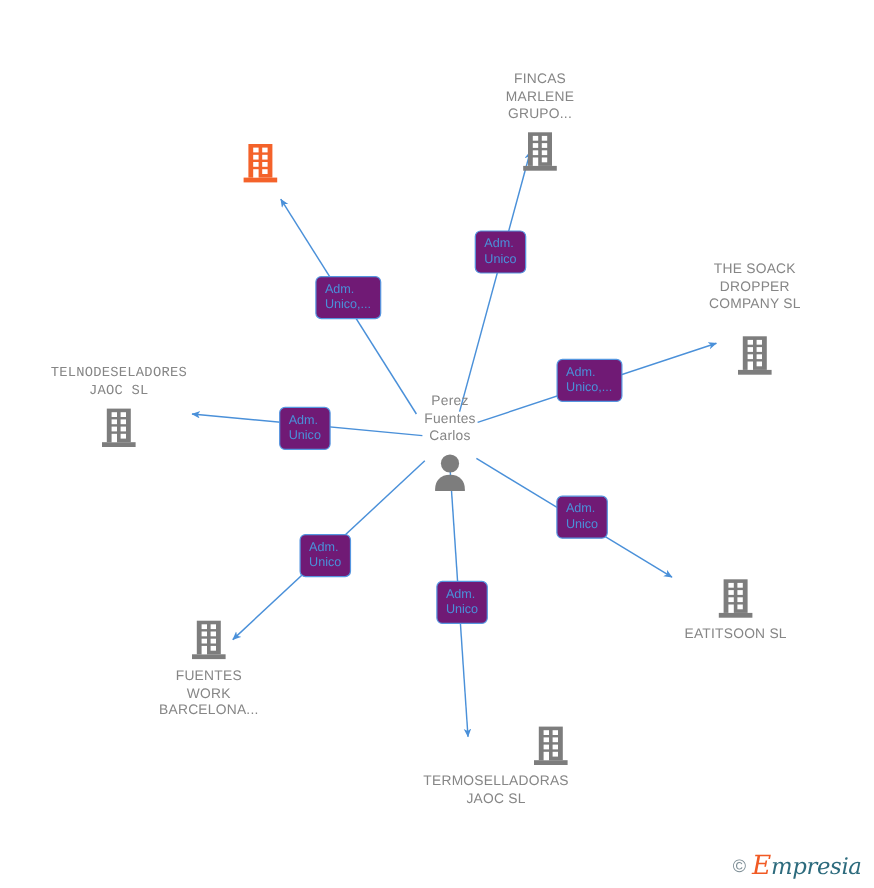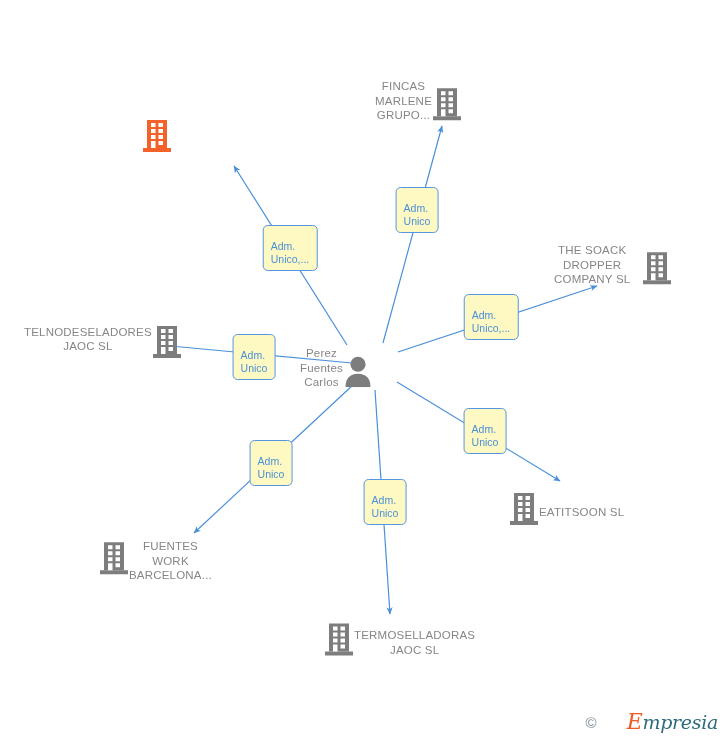--- a/index.html
+++ b/index.html
@@ -22,20 +22,21 @@
     position: absolute;
     left: 0;
     top: 0;
     width: 728px;
     height: 740px;
   }
   .node {
     position: absolute;
     transform: translate(-50%, -50%);
     display: flex;
+    flex-direction: column;
     align-items: center;
     width: 150px;
     cursor: pointer;
   }
   .node-label {
     font-size: 11.5px;
     line-height: 14.5px;
     color: #868686;
     text-align: center;
     letter-spacing: 0.2px;
@@ -49,27 +50,27 @@
   .node-icon {
     display: block;
     line-height: 0;
   }
   .node .node-label + .node-icon { margin-top: 6px; }
   .node .node-icon + .node-label { margin-top: 6px; }
 
   .edge-label {
     position: absolute;
     transform: translate(-50%, -50%);
-    background: #fef9c3;
+    background: #701a75;
     border: 1.4px solid #5596e0;
     border-radius: 5px;
     color: #4a90d9;
     font-size: 10.5px;
     line-height: 13px;
-    padding: 14px 7px 4px 7px;
+    padding: 4px 7px 4px 7px;
     text-align: left;
     white-space: pre-line;
     cursor: pointer;
     user-select: none;
   }
 
   #watermark {
     position: absolute;
     right: 10px;
     bottom: 8px;
@@ -83,21 +84,20 @@
     font-size: 15px;
     line-height: 15px;
   }
   #watermark .wm-text {
     font-family: "DejaVu Serif", serif;
     font-style: italic;
     font-size: 19px;
     line-height: 20px;
     color: #2d6b7d;
     letter-spacing: -0.3px;
-    margin-left: 25px;
   }
   #watermark .wm-text .wm-e {
     color: #f15a24;
     font-size: 22px;
   }
 </style>
 </head>
 <body>
 
 <div id="graph-canvas">
@@ -167,21 +167,21 @@
               <rect x="16.5" y="4" width="4.5" height="4" fill="#ffffff"></rect>
               <rect x="9" y="10" width="4.5" height="4" fill="#ffffff"></rect>
               <rect x="16.5" y="10" width="4.5" height="4" fill="#ffffff"></rect>
               <rect x="9" y="16" width="4.5" height="4" fill="#ffffff"></rect>
               <rect x="16.5" y="16" width="4.5" height="4" fill="#ffffff"></rect>
               <rect x="16.5" y="22" width="4.5" height="4" fill="#ffffff"></rect>
               <rect x="9" y="22" width="4.5" height="7" fill="#ffffff"></rect>
             </g>
           </svg></span>
       </div>
-      <div class="node" style="left: 99px; top: 339px;">
+      <div class="node" style="left: 99px; top: 339px; font-family: Liberation Mono, monospace;">
         <div class="node-label">TELNODESELADORES
 JAOC  SL</div>
         <span class="node-icon"><svg width="30" height="34" viewBox="0 0 30 34">
             <g fill="#7d7d7d">
               <rect x="5" y="1" width="20" height="28"></rect>
               <rect x="1" y="29" width="28" height="4"></rect>
               <rect x="9" y="4" width="4.5" height="4" fill="#ffffff"></rect>
               <rect x="16.5" y="4" width="4.5" height="4" fill="#ffffff"></rect>
               <rect x="9" y="10" width="4.5" height="4" fill="#ffffff"></rect>
               <rect x="16.5" y="10" width="4.5" height="4" fill="#ffffff"></rect>
@@ -222,21 +222,21 @@
               <rect x="16.5" y="10" width="4.5" height="4" fill="#ffffff"></rect>
               <rect x="9" y="16" width="4.5" height="4" fill="#ffffff"></rect>
               <rect x="16.5" y="16" width="4.5" height="4" fill="#ffffff"></rect>
               <rect x="16.5" y="22" width="4.5" height="4" fill="#ffffff"></rect>
               <rect x="9" y="22" width="4.5" height="7" fill="#ffffff"></rect>
             </g>
           </svg></span>
         <div class="node-label">TERMOSELLADORAS
 JAOC SL</div>
       </div>
-      <div class="node" style="left: 584px; top: 509px;">
+      <div class="node" style="left: 613px; top: 509px;">
         <span class="node-icon"><svg width="30" height="34" viewBox="0 0 30 34">
             <g fill="#7d7d7d">
               <rect x="5" y="1" width="20" height="28"></rect>
               <rect x="1" y="29" width="28" height="4"></rect>
               <rect x="9" y="4" width="4.5" height="4" fill="#ffffff"></rect>
               <rect x="16.5" y="4" width="4.5" height="4" fill="#ffffff"></rect>
               <rect x="9" y="10" width="4.5" height="4" fill="#ffffff"></rect>
               <rect x="16.5" y="10" width="4.5" height="4" fill="#ffffff"></rect>
               <rect x="9" y="16" width="4.5" height="4" fill="#ffffff"></rect>
               <rect x="16.5" y="16" width="4.5" height="4" fill="#ffffff"></rect>

